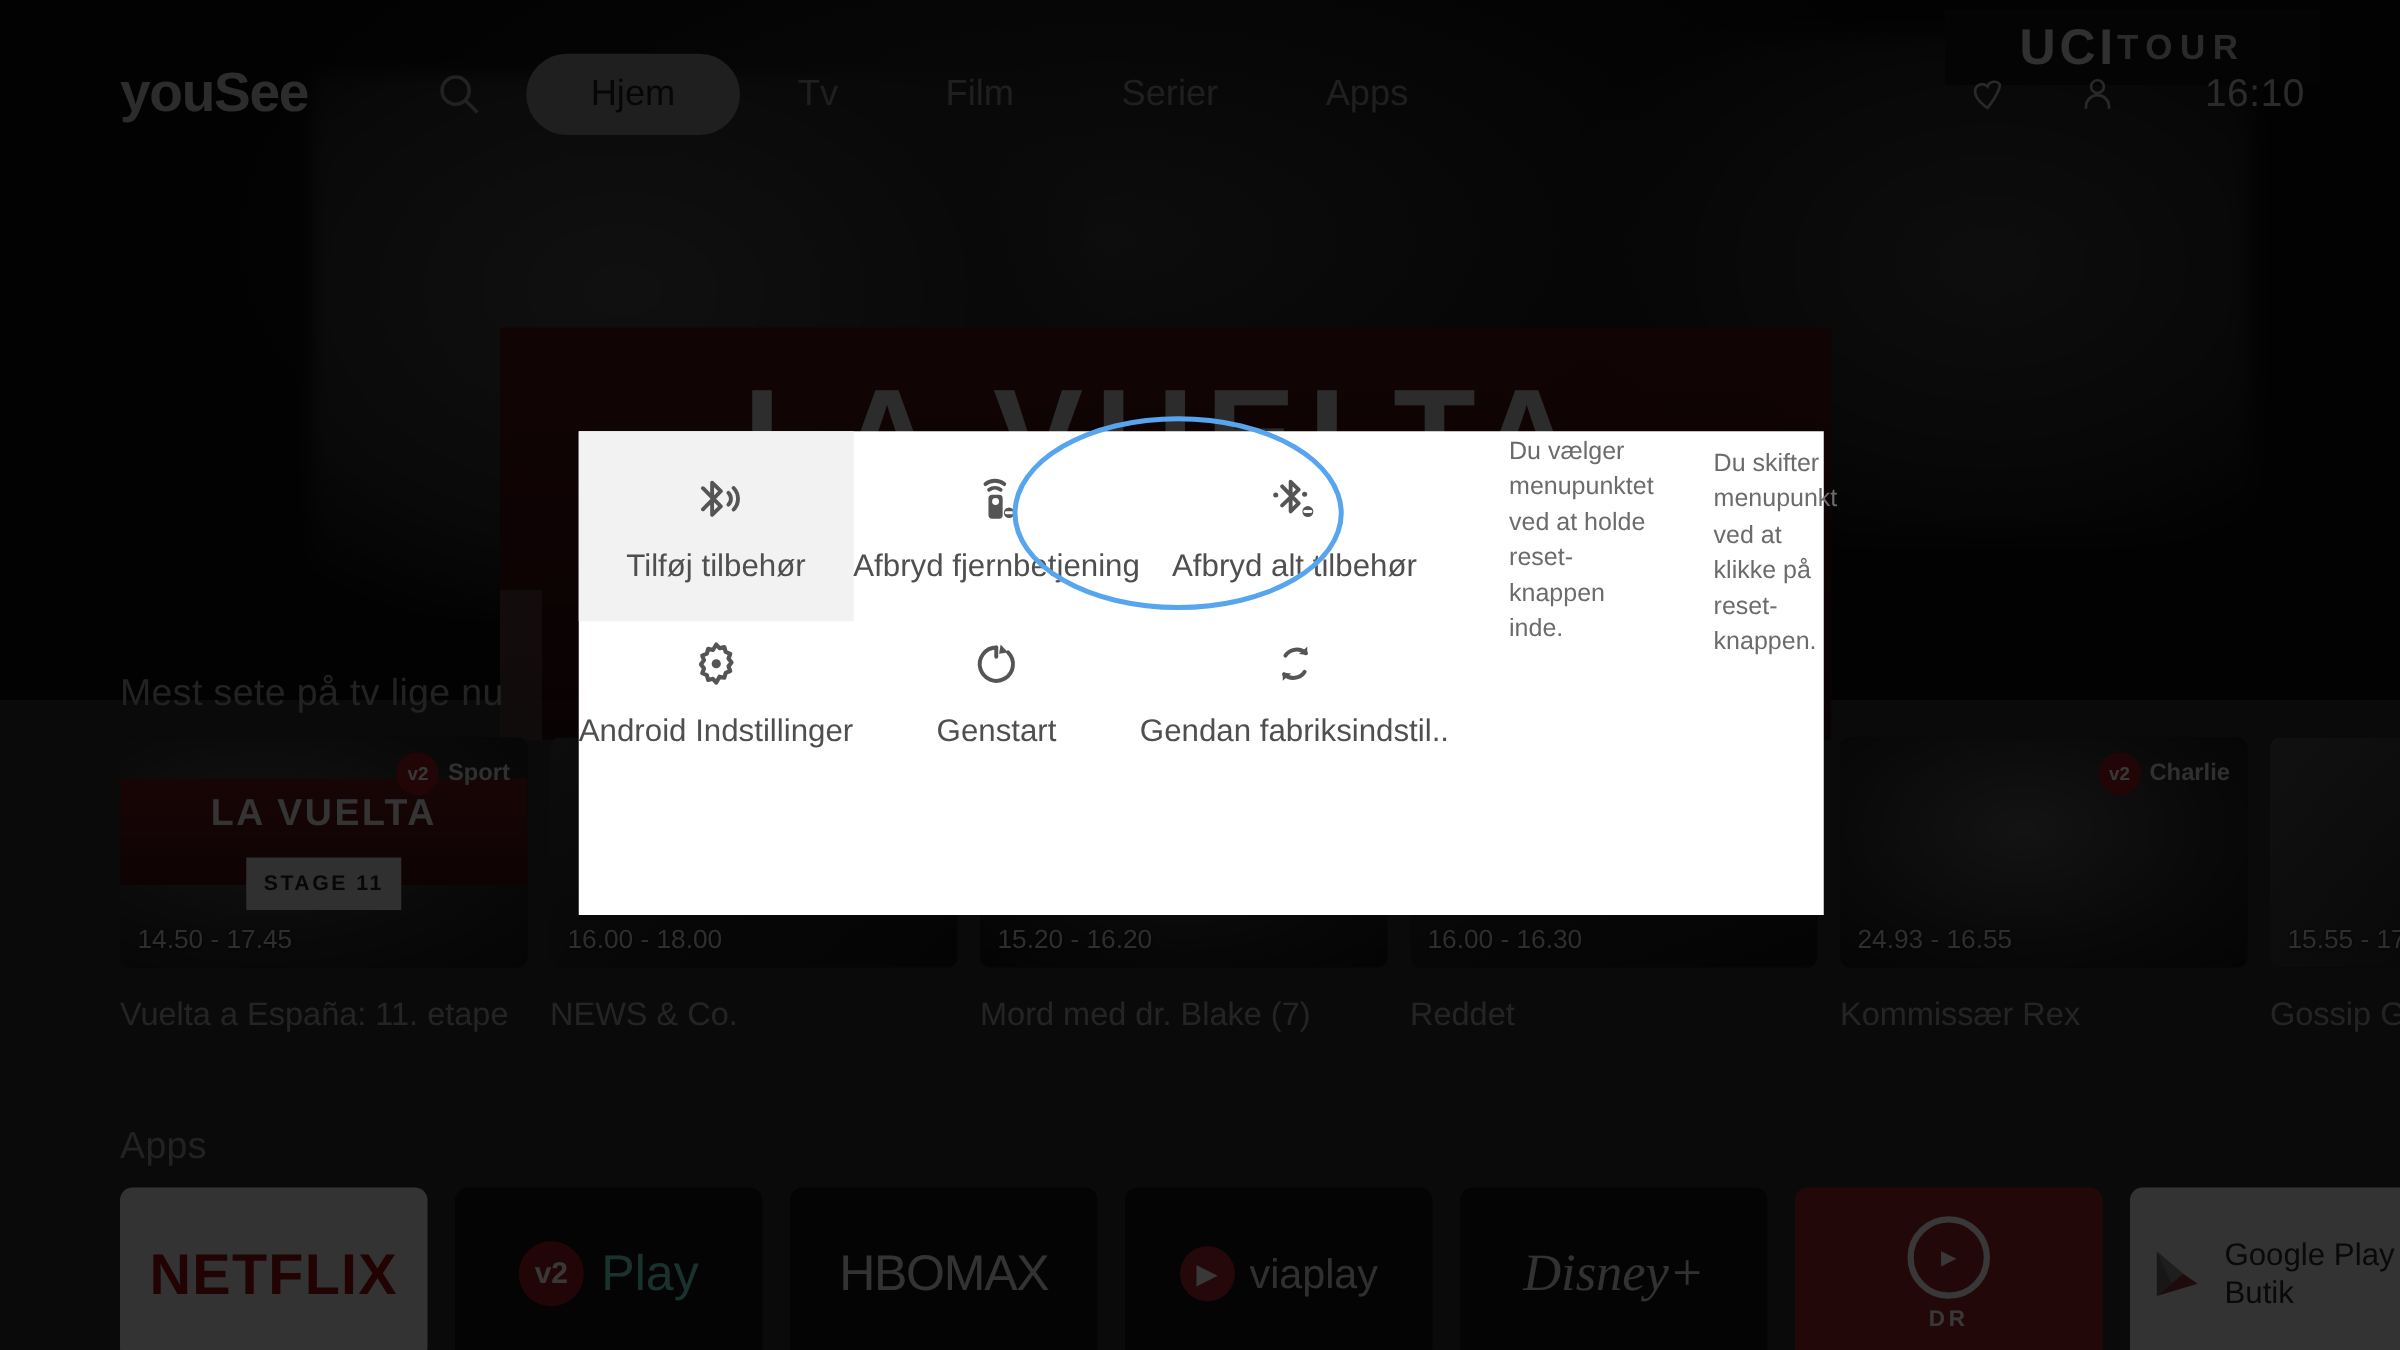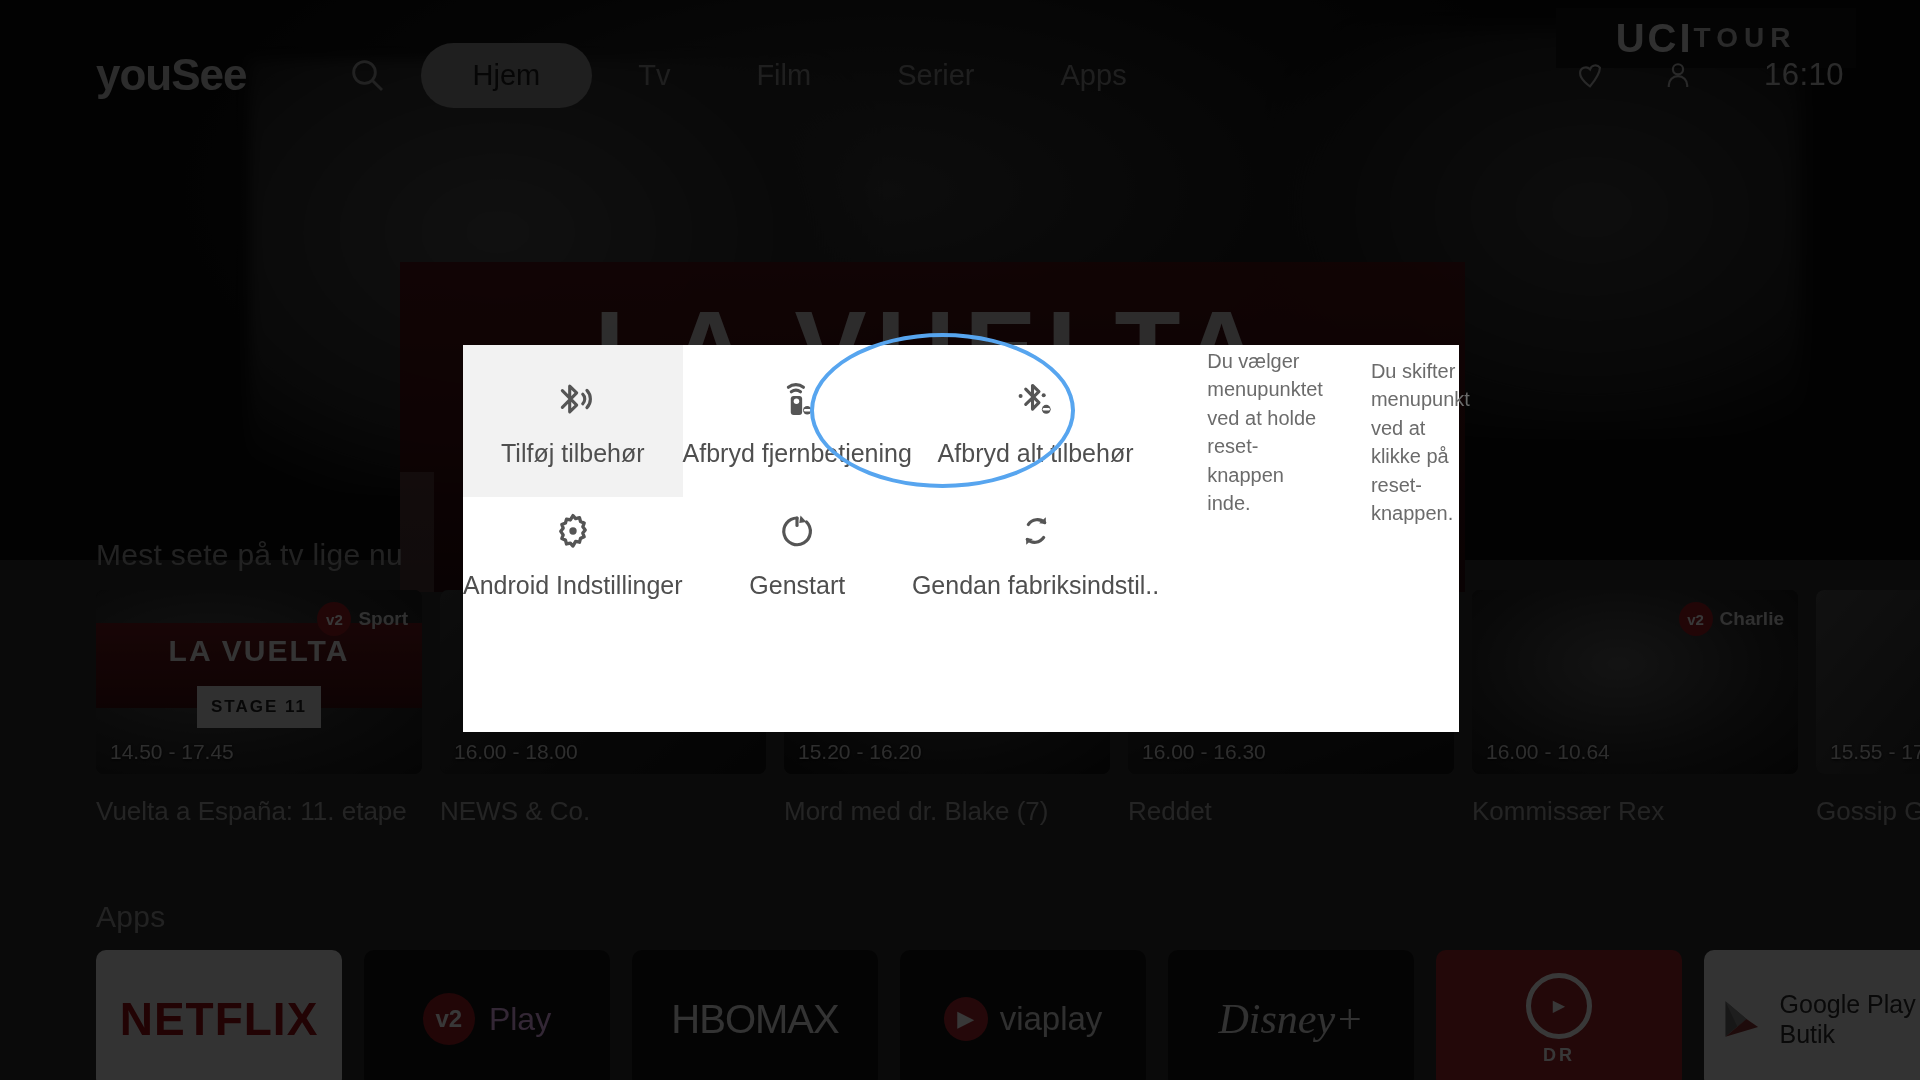--- a/index.html
+++ b/index.html
@@ -230,21 +230,21 @@
     flex: none;
     overflow: hidden;
   }
   .app-tile.light { background: #e9e9e9; }
   .app-tile.red { background: #b81c22; }
   .netflix-word {
     color: #b5070d; font-size: 46px; font-weight: 700; letter-spacing: 1px;
   }
   .tv2play { display:flex; align-items:center; gap: 14px; }
   .tv2play .chip { width: 52px; height: 52px; font-size: 24px; }
-  .tv2play .lbl { color: #f0abfc; font-size: 32px; text-align: center; }
+  .tv2play .lbl { color: #5eead4; font-size: 40px; text-align: center; }
   .hbo { color: #e6e6e6; font-size: 40px; font-weight: 400; letter-spacing: -1px; }
   .viaplay { display:flex; align-items:center; gap:12px; }
   .viaplay .dot { width: 44px; height: 44px; border-radius: 50%; background:#c41d27;
                   display:flex; align-items:center; justify-content:center; color:#fff; font-size:22px;}
   .viaplay .lbl { color: #d8d8d8; font-size: 33px; }
   .disney { color: #e4e4e4; font-size: 42px; font-style: italic; font-family: "Liberation Serif", serif; }
   .drplay { display:flex; flex-direction:column; align-items:center; gap:6px; color:#fff; }
   .drplay .circ { width: 66px; height: 66px; border-radius: 50%; border: 5px solid #fff;
                   display:flex; align-items:center; justify-content:center; }
   .drplay .dr { font-size: 18px; font-weight: 800; letter-spacing: 3px; }
@@ -404,21 +404,21 @@
         <div class="ctitle">Reddet</div>
       </div>
 
       <div class="card">
         <div class="thumb">
           <div class="img art-e"></div>
           <div class="chlogo">
             <span class="chip">v2</span>
             <span>Charlie</span>
           </div>
-          <div class="time">16.00 - 10.64</div>
+          <div class="time">24.93 - 16.55</div>
         </div>
         <div class="ctitle">Kommissær Rex</div>
       </div>
 
       <div class="card">
         <div class="thumb">
           <div class="img art-f"></div>
           <div class="time">15.55 - 17.00</div>
         </div>
         <div class="ctitle">Gossip Girl</div>

